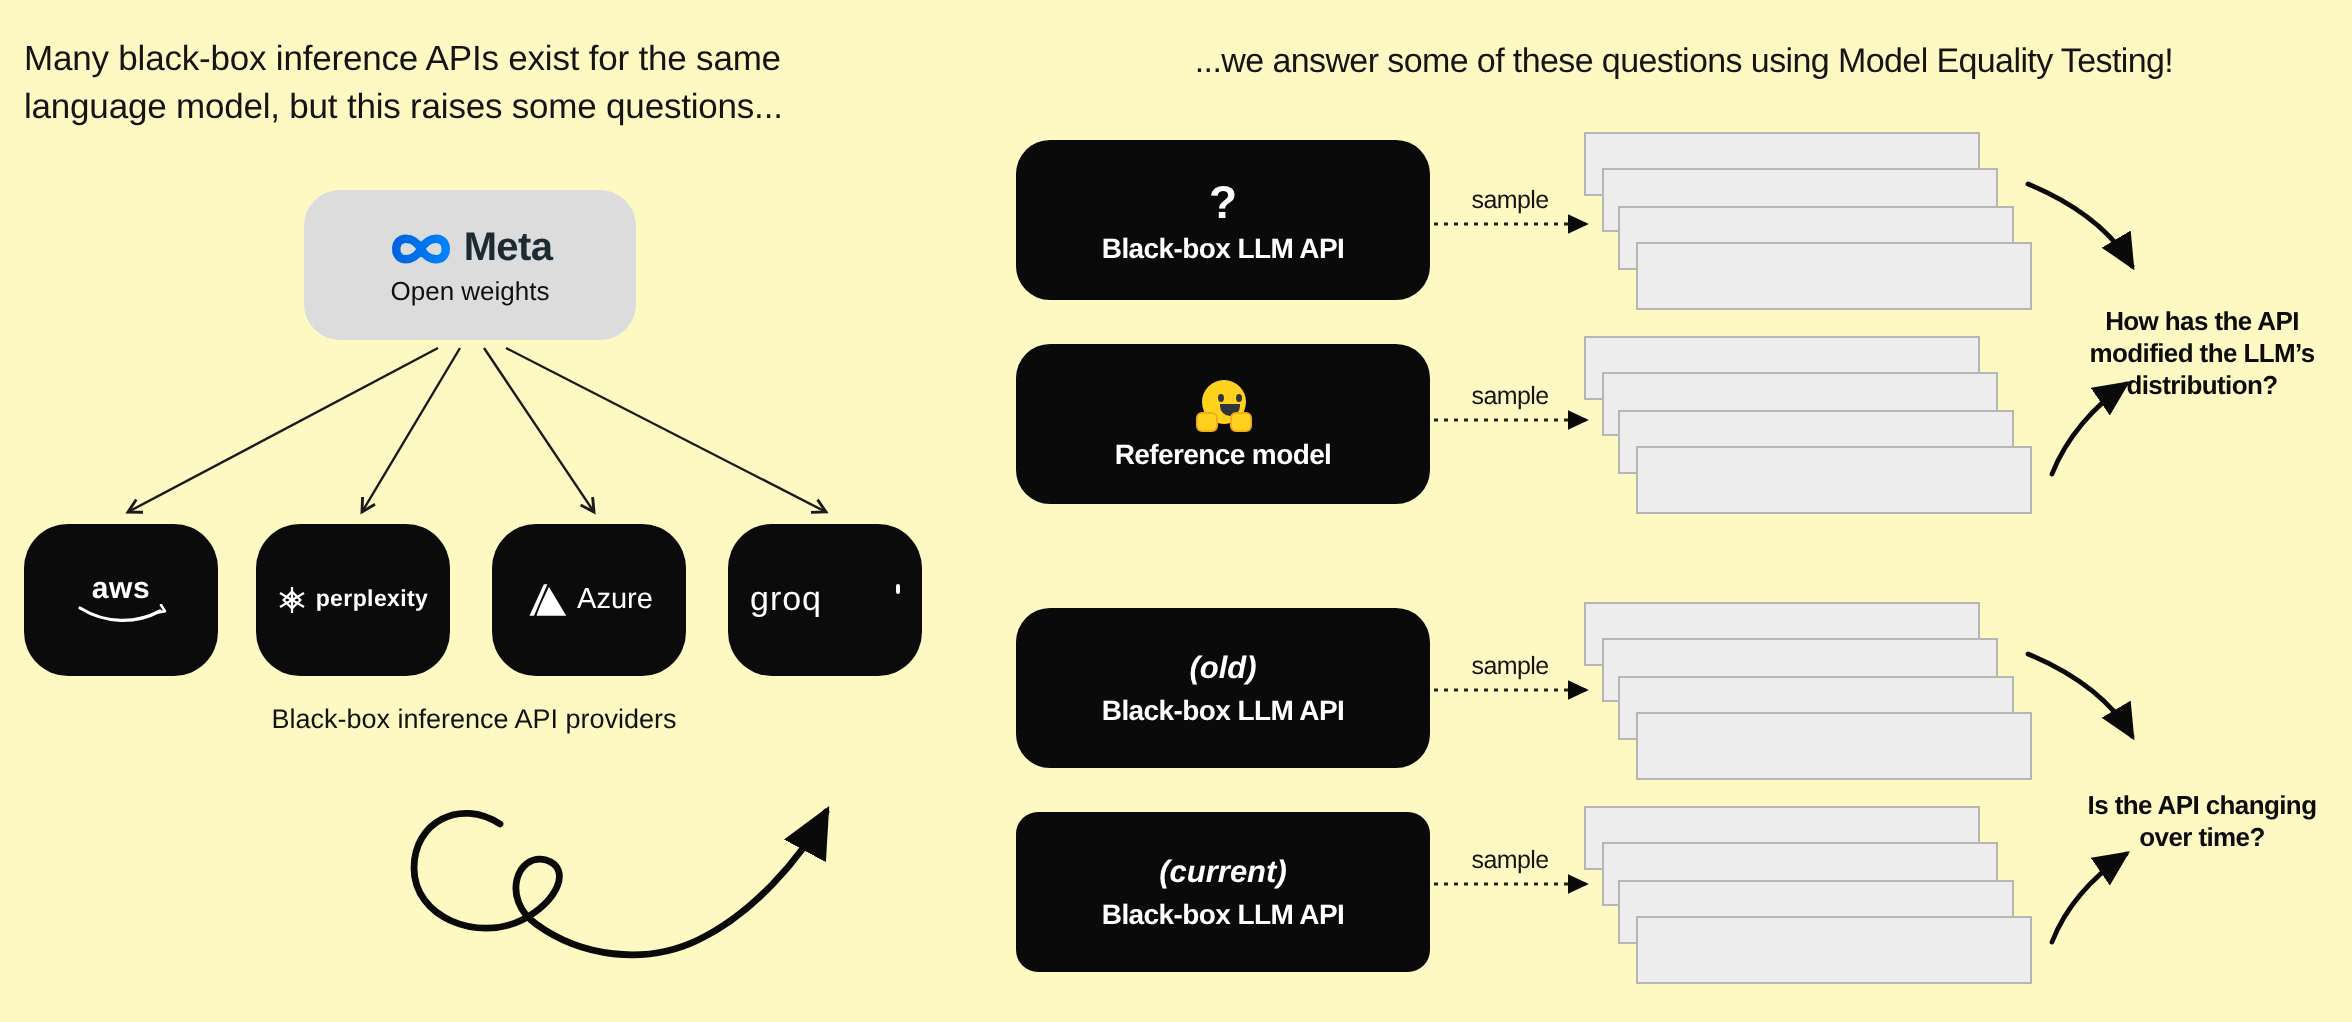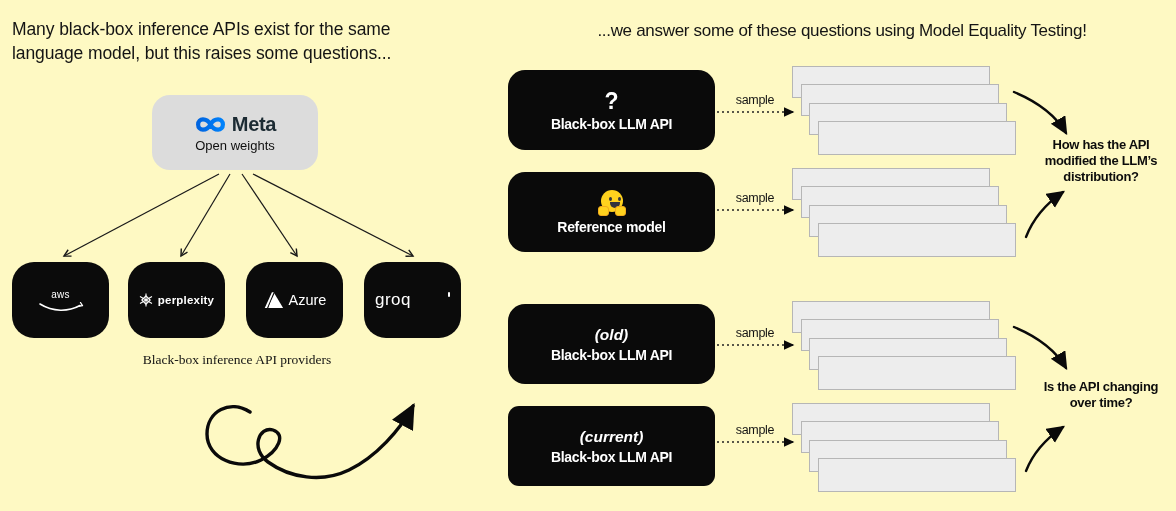--- a/index.html
+++ b/index.html
@@ -21,29 +21,29 @@
   .meta-wordmark{font-size:20px;font-weight:700;color:#1c2b33;letter-spacing:-0.3px;}
   .meta-subtitle{font-size:13px;color:#0f0f0f;}
   .provider-box{
     top:262px;width:97px;height:76px;background:#0b0b0b;border-radius:22px;
     display:flex;flex-direction:column;align-items:center;justify-content:center;color:#fff;
   }
   .provider-box.p1{left:12px;}
   .provider-box.p2{left:128px;}
   .provider-box.p3{left:246px;}
   .provider-box.p4{left:364px;}
-  .aws-word{font-size:10px;font-weight:400;letter-spacing:0.3px;line-height:14px;}
+  .aws-word{font-size:15px;font-weight:700;letter-spacing:0.3px;line-height:14px;}
   .pplx-row,.azure-row{display:flex;align-items:center;gap:5px;}
   .pplx-label{font-size:11.5px;font-weight:700;letter-spacing:0.2px;}
   .azure-label{font-size:14.5px;font-weight:400;}
   .groq-wrap{position:relative;display:flex;align-items:flex-start;gap:36px;}
   .groq-word{font-size:17px;font-weight:500;letter-spacing:0.5px;}
   .groq-tick{width:2px;height:5px;background:#fff;border-radius:1px;margin:2px 0 0 1px;}
   .providers-caption{
-    left:12px;top:352px;width:450px;text-align:center;font-size:13.5px;color:#121212;font-family:Liberation Serif, serif;
+    left:12px;top:352px;width:450px;text-align:center;font-size:13.5px;color:#121212;
   }
   
   .cond{letter-spacing:-0.3px;}
   .right-heading{
     left:494px;top:21px;width:696px;text-align:center;font-size:17px;font-weight:500;
     color:#151515;
   }
   .llm-box{
     left:508px;width:207px;height:80px;background:#0a0a0a;border-radius:17px;
     display:flex;flex-direction:column;align-items:center;justify-content:center;gap:3px;color:#fff;
@@ -65,20 +65,21 @@
   .paper{
     position:absolute;width:196px;height:30px;background:#ededed;border:1px solid #b6b6b6;
   }
   .paper:nth-child(1){left:0;top:0;}
   .paper:nth-child(2){left:9px;top:18px;}
   .paper:nth-child(3){left:17px;top:37px;}
   .paper:nth-child(4){left:26px;top:55px;height:32px;}
   .question-text{
     left:1026px;width:150px;text-align:center;font-size:13px;font-weight:700;color:#0c0c0c;
     line-height:16px;
+    margin-top:16px;
   }
   .question-text.q1{top:137px;}
   .question-text.q2{top:379px;}
   
   .hf{position:relative;width:28px;height:26px;}
   .hf-head{position:absolute;left:3px;top:0;width:22px;height:22px;border-radius:50%;background:#ffd21e;}
   .hf-eye{position:absolute;top:7px;width:3px;height:4px;border-radius:50%;background:#32343d;}
   .hf-eye.l{left:8px;} .hf-eye.r{left:17px;}
   .hf-smile{position:absolute;left:9px;top:12px;width:10px;height:6px;background:#32343d;border-radius:0 0 10px 10px;}
   .hf-hand{position:absolute;bottom:0;width:9px;height:8px;background:#ffd21e;border:1px solid #f2ab1d;border-radius:3px;}

